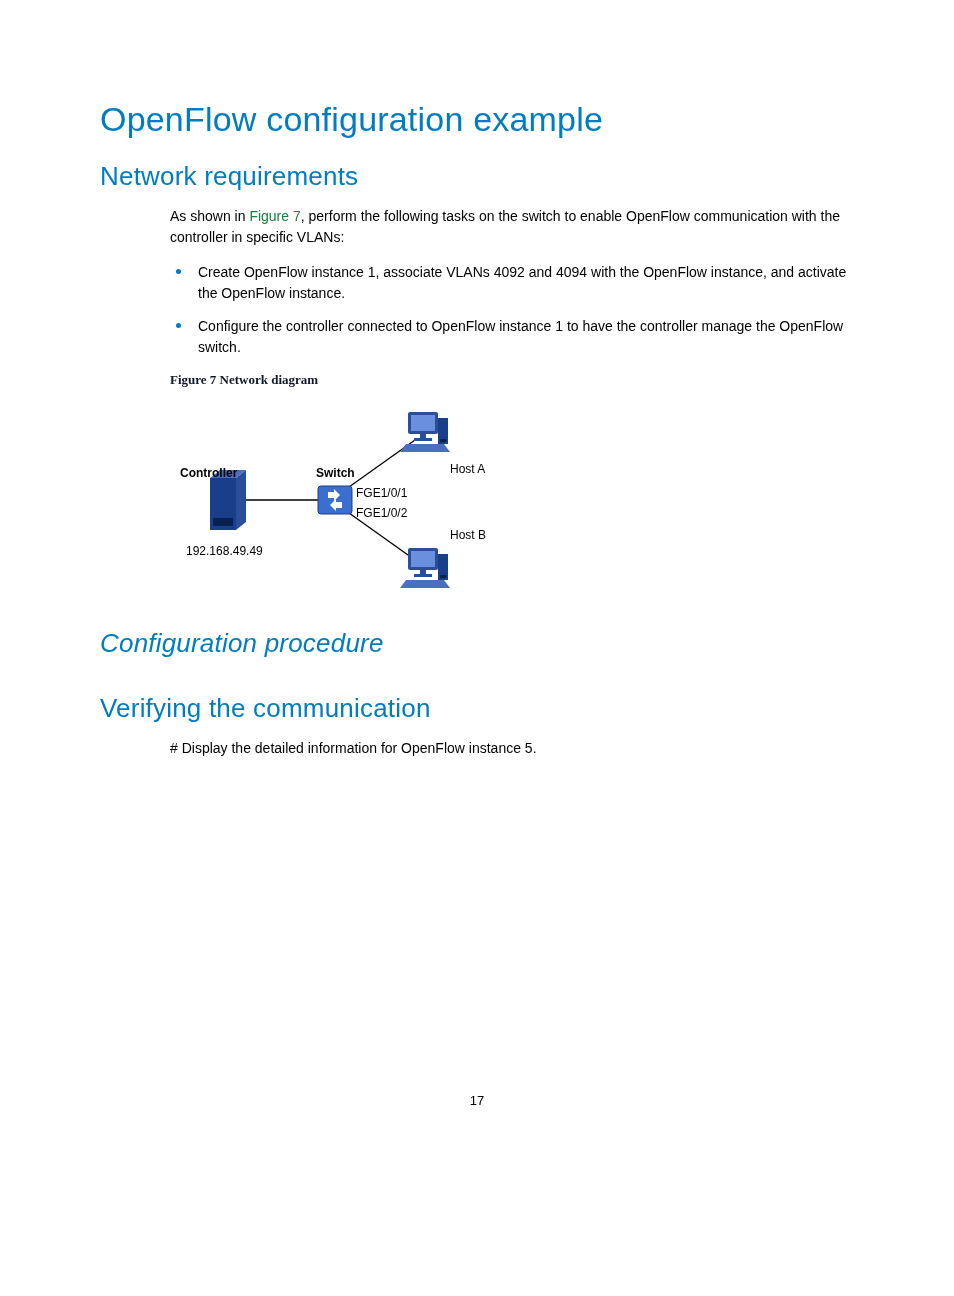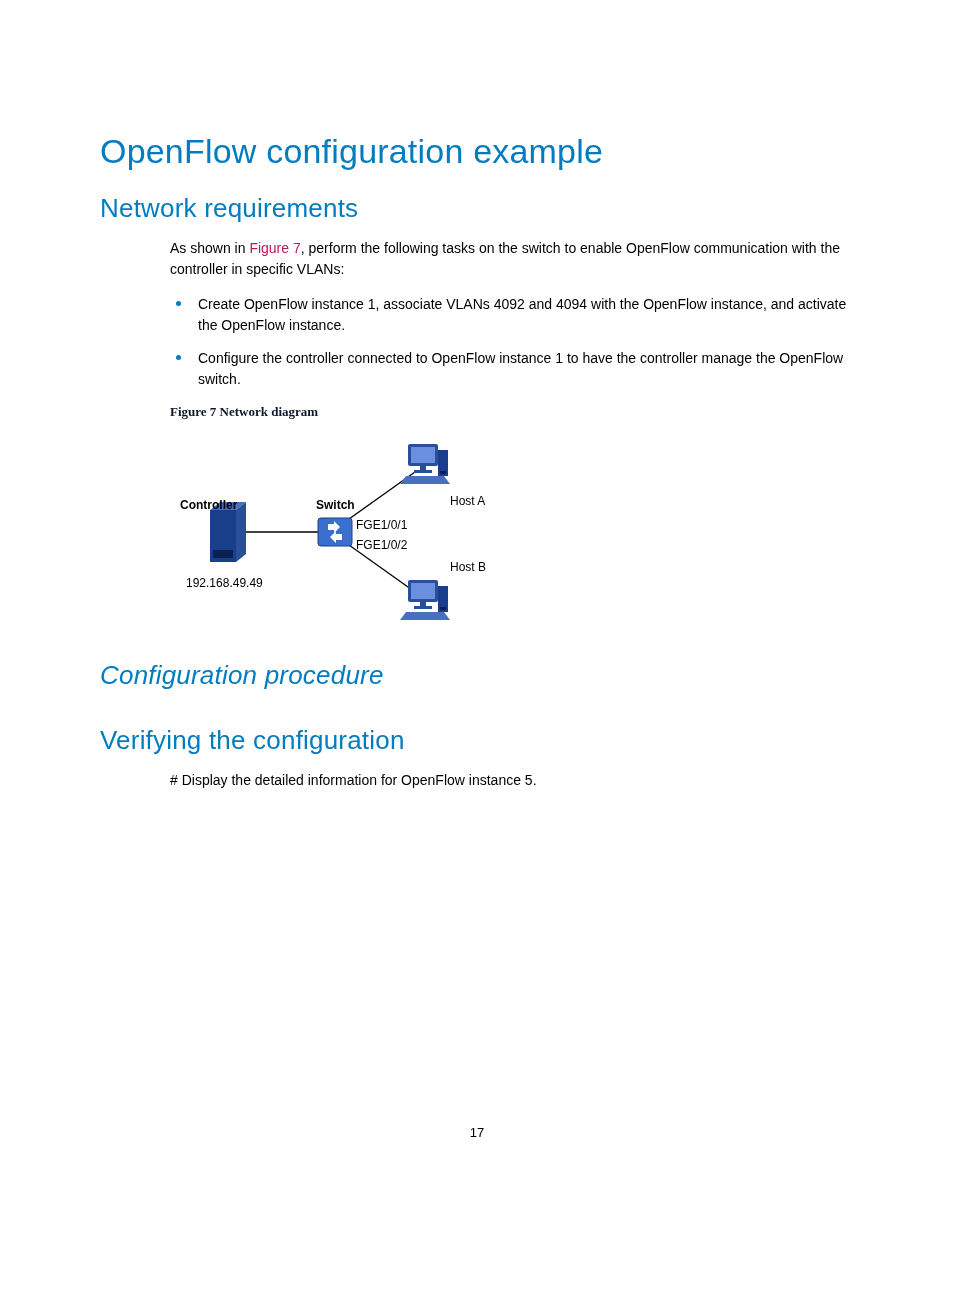--- a/index.html
+++ b/index.html
@@ -12,21 +12,20 @@
     background: #fff;
     color: #000;
     position: relative;
   }
   .page {
     box-sizing: border-box;
     padding: 100px 90px 60px 100px;
     width: 954px;
     height: 1160px;
     position: relative;
-    margin-top: 32px;
   }
   h1.title {
     font-weight: 300;
     font-size: 34px;
     color: #007cc0;
     margin: 0 0 22px 0;
     letter-spacing: 0.2px;
   }
   h2.section {
     font-weight: 300;
@@ -37,21 +36,21 @@
   }
   .body-indent {
     margin-left: 70px;
     font-size: 14px;
     line-height: 1.5;
   }
   .para {
     margin: 0 0 14px 0;
   }
   a.figlink {
-    color: #be185d;
+    color: #15803d;
     text-decoration: none;
   }
   ul.bullets {
     list-style: none;
     margin: 0 0 10px 0;
     padding: 0;
   }
   ul.bullets > li {
     position: relative;
     padding-left: 28px;
@@ -176,20 +175,20 @@
       <span class="dlabel" style="left:280px; top:126px;">Host B</span>
       <span class="dlabel" style="left:186px; top:84px;">FGE1/0/1</span>
       <span class="dlabel" style="left:186px; top:104px;">FGE1/0/2</span>
       <span class="dlabel" style="left:16px; top:142px;">192.168.49.49</span>
     </div>
   </div>
 
   <h2 class="section" style="margin-top:28px;font-style:italic;">Configuration procedure</h2>
 
 
-  <h2 class="section" style="margin-top:34px;">Verifying the configuration</h2>
+  <h2 class="section" style="margin-top:34px;">Verifying the communication</h2>
 
   <div class="body-indent">
     <p class="hash"># Display the detailed information for OpenFlow instance 5.</p>
   </div>
 
   <div class="page-number">17</div>
 </div>
 
 </body></html>

